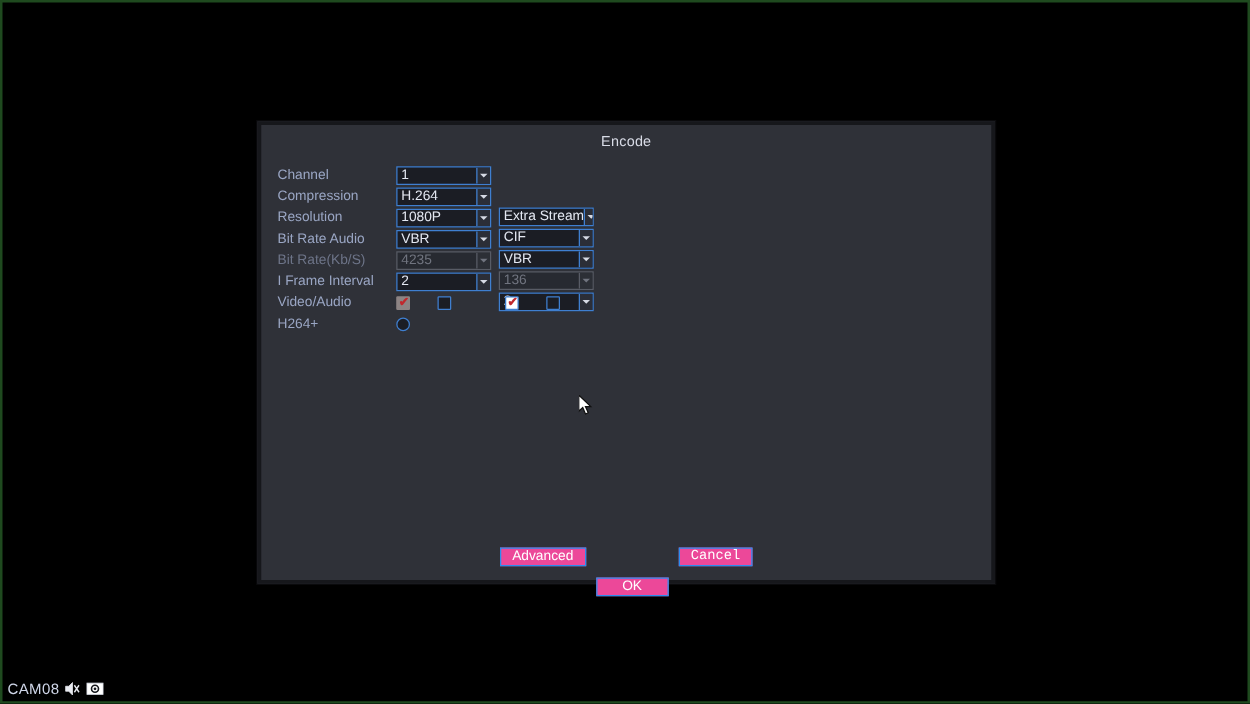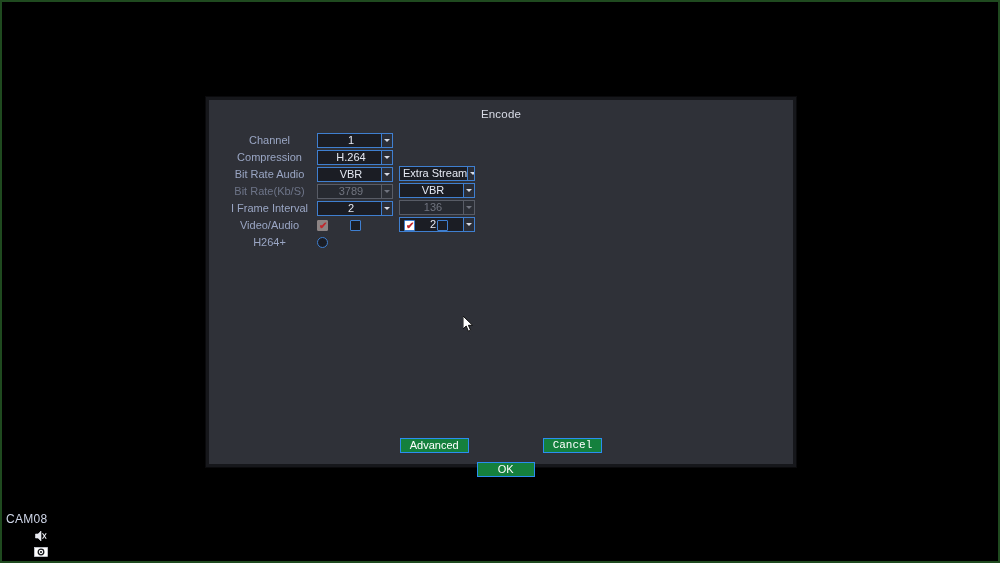--- a/index.html
+++ b/index.html
@@ -35,21 +35,20 @@
     height: 22px;
   }
 
   
   #form { position: absolute; left: 13px; top: 32px; }
   .row {
     display: flex;
     align-items: center;
     height: 17px;
     margin-bottom: 0px;
-    text-align: center;
   }
   .lbl {
     width: 95px;
     color: #9aa6c4;
     font-size: 11px;
     line-height: 17px;
     white-space: nowrap;
   }
   .lbl.dim { color: #6d7488; }
 
@@ -121,21 +120,21 @@
   
   #buttons {
     position: absolute;
     left: 0; right: 0;
     top: 338px;
     display: flex;
     justify-content: center;
     gap: 8px;
   }
   .btn {
-    background: #15803d;
+    background: #ec4899;
     border: 1px solid #2a8ef0;
     color: #ffffff;
     font-size: 11px;
     line-height: 13px;
     height: 15px;
     padding: 0 9px;
     display: flex;
     align-items: center;
     justify-content: center;
     white-space: nowrap;
@@ -149,23 +148,22 @@
     left: 461px; top: 314px;
     width: 12px; height: 18px;
     pointer-events: none;
   }
 
   
   #osd {
     position: absolute;
     left: 4px; bottom: 3px;
     display: flex;
-    align-items: flex-end;
+    align-items: center;
     gap: 4px;
-    flex-direction: column;
   }
   #osd .cam {
     color: #cfd6e8;
     font-size: 12px;
     line-height: 14px;
     letter-spacing: .3px;
   }
   .osd-ico { display: block; }
 </style>
 </head>
@@ -198,20 +196,35 @@
             </span>
         </div>
         <div class="sel w-sub">
           <span class="val">Extra Stream</span>
           <span class="arrow">
               <i></i>
             </span>
         </div>
       </div>
 
+      <div class="row">
+        <span class="lbl">Resolution</span>
+        <div class="sel w-main">
+          <span class="val">1080P</span>
+          <span class="arrow">
+              <i></i>
+            </span>
+        </div>
+        <div class="sel w-sub">
+          <span class="val">CIF</span>
+          <span class="arrow">
+              <i></i>
+            </span>
+        </div>
+      </div>
 
 
       <div class="row">
         <span class="lbl">Bit Rate Audio</span>
         <div class="sel w-main">
           <span class="val">VBR</span>
           <span class="arrow">
               <i></i>
             </span>
         </div>
@@ -220,21 +233,21 @@
           <span class="arrow">
               <i></i>
             </span>
         </div>
       </div>
 
 
       <div class="row">
         <span class="lbl dim">Bit Rate(Kb/S)</span>
         <div class="sel w-main disabled">
-          <span class="val">3789</span>
+          <span class="val">4235</span>
           <span class="arrow">
               <i></i>
             </span>
         </div>
         <div class="sel w-sub disabled">
           <span class="val">136</span>
           <span class="arrow">
               <i></i>
             </span>
         </div>

